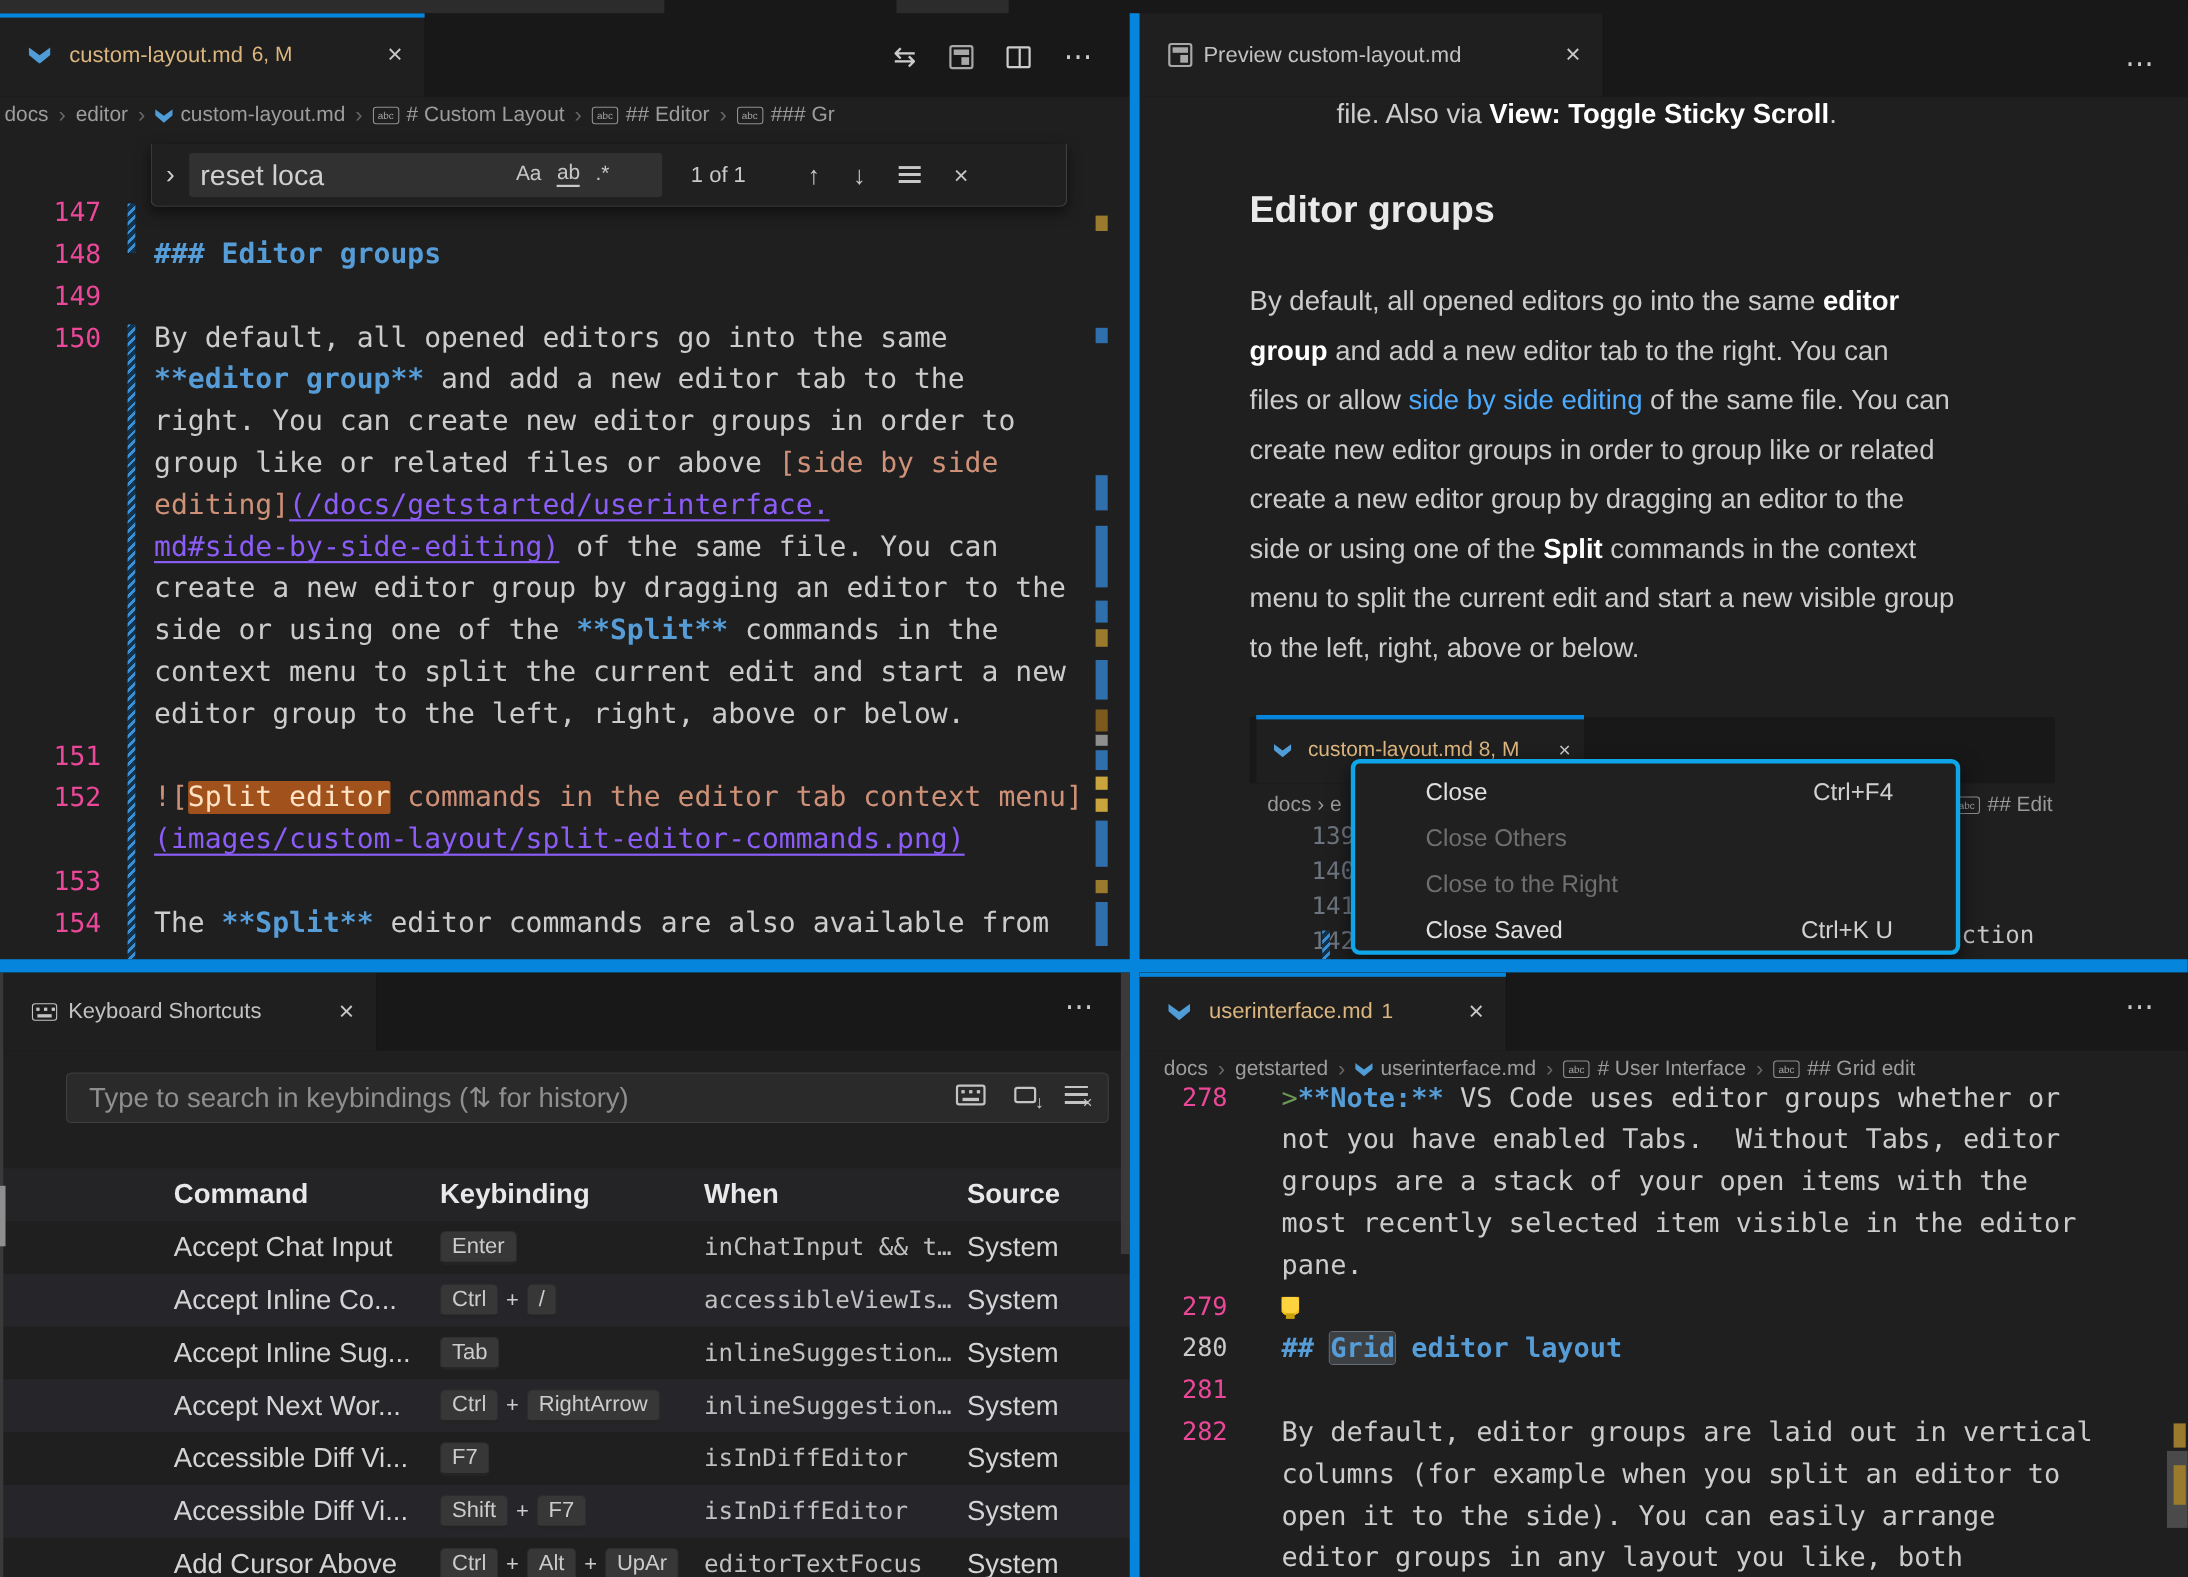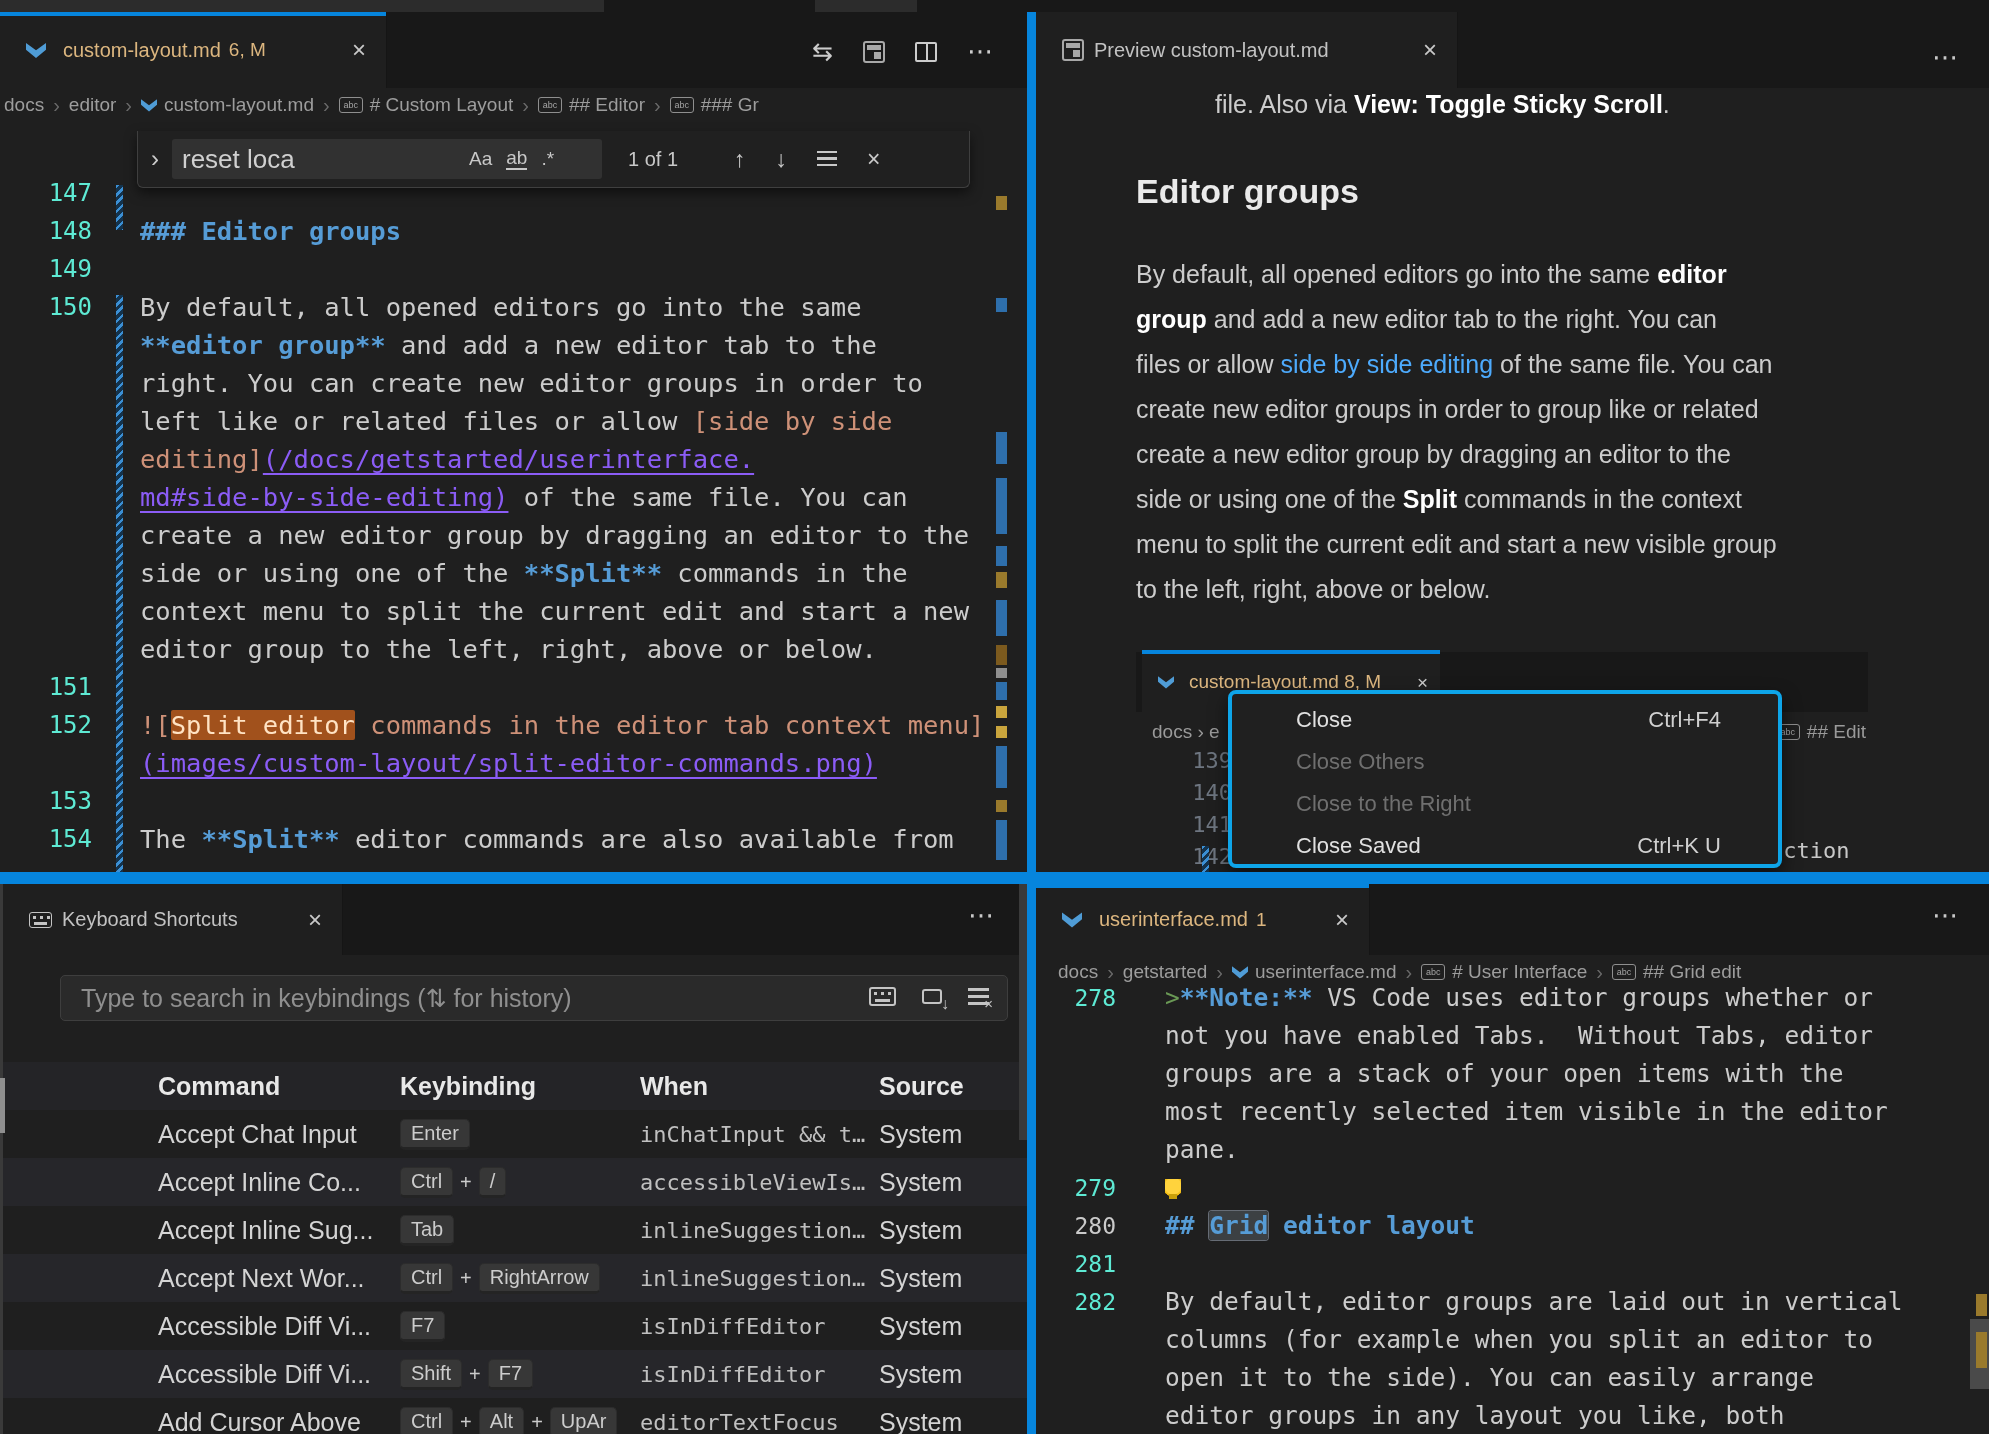--- a/index.html
+++ b/index.html
@@ -33,21 +33,21 @@
   .crumb-sep{color:#6a6a6a;margin:0 9px;font-size:20px}
   .crumb-abc{display:inline-flex;align-items:center;justify-content:center;width:24px;height:16px;
              border:1px solid #8f8f8f;border-radius:3px;font-size:9px;color:#a5a5a5;margin-right:7px}
   .fi-md{display:inline-block;width:20px;height:16px;background:#4f9cd6;margin-right:7px;
          clip-path:polygon(50% 100%,0 48%,0 6%,50% 52%,100% 6%,100% 48%)}
   .fi-md.sm{width:16px;height:13px}
 
   
   .code{position:absolute;left:0;font-family:"DejaVu Sans Mono","Liberation Mono",monospace}
   .crow{height:38px;position:relative;white-space:pre}
-  .ln{position:absolute;left:0;top:0;text-align:right;color:#5eead4;line-height:38px}
+  .ln{position:absolute;left:0;top:0;text-align:right;color:#ec4899;line-height:38px}
   .ln.cur{color:#cacaca}
   .ct{position:absolute;top:0;line-height:38px}
   #code-tl{top:162px;font-size:25.5px}
   #code-tl .ln{width:92px;font-size:24px}
   #code-tl .ct{left:140px}
   #code-br{top:95px;font-size:24.5px}
   #code-br .ln{width:80px;font-size:23px}
   #code-br .ct{left:129px}
   .tk-w{color:#cccccc}
   .tk-bb{color:#569cd6;font-weight:bold}
@@ -203,21 +203,21 @@
     <div class="stripe" style="left:116px;top:173px;height:45px"></div>
     <div class="stripe" style="left:116px;top:283px;height:577px"></div>
 
     <div class="code" id="code-tl">
         <div class="crow"><span class="ln">147</span><span class="ct"></span></div>
         <div class="crow"><span class="ln">148</span><span class="ct"><span class="tk-bb">### Editor groups</span></span></div>
         <div class="crow"><span class="ln">149</span><span class="ct"></span></div>
         <div class="crow"><span class="ln">150</span><span class="ct"><span class="tk-w">By default, all opened editors go into the same</span></span></div>
         <div class="crow"><span class="ln"></span><span class="ct"><span class="tk-bb">**editor group**</span><span class="tk-w"> and add a new editor tab to the</span></span></div>
         <div class="crow"><span class="ln"></span><span class="ct"><span class="tk-w">right. You can create new editor groups in order to</span></span></div>
-        <div class="crow"><span class="ln"></span><span class="ct"><span class="tk-w">left like or related files or allow </span><span class="tk-s">[side by side</span></span></div>
+        <div class="crow"><span class="ln"></span><span class="ct"><span class="tk-w">group like or related files or above </span><span class="tk-s">[side by side</span></span></div>
         <div class="crow"><span class="ln"></span><span class="ct"><span class="tk-s">editing]</span><span class="tk-u">(/docs/getstarted/userinterface.</span></span></div>
         <div class="crow"><span class="ln"></span><span class="ct"><span class="tk-u">md#side-by-side-editing)</span><span class="tk-w"> of the same file. You can</span></span></div>
         <div class="crow"><span class="ln"></span><span class="ct"><span class="tk-w">create a new editor group by dragging an editor to the</span></span></div>
         <div class="crow"><span class="ln"></span><span class="ct"><span class="tk-w">side or using one of the </span><span class="tk-bb">**Split**</span><span class="tk-w"> commands in the</span></span></div>
         <div class="crow"><span class="ln"></span><span class="ct"><span class="tk-w">context menu to split the current edit and start a new</span></span></div>
         <div class="crow"><span class="ln"></span><span class="ct"><span class="tk-w">editor group to the left, right, above or below.</span></span></div>
         <div class="crow"><span class="ln">151</span><span class="ct"></span></div>
         <div class="crow"><span class="ln">152</span><span class="ct"><span class="tk-s">![</span><span class="tk-hl">Split editor</span><span class="tk-s"> commands in the editor tab context menu]</span></span></div>
         <div class="crow"><span class="ln"></span><span class="ct"><span class="tk-u">(images/custom-layout/split-editor-commands.png)</span></span></div>
         <div class="crow"><span class="ln">153</span><span class="ct"></span></div>

